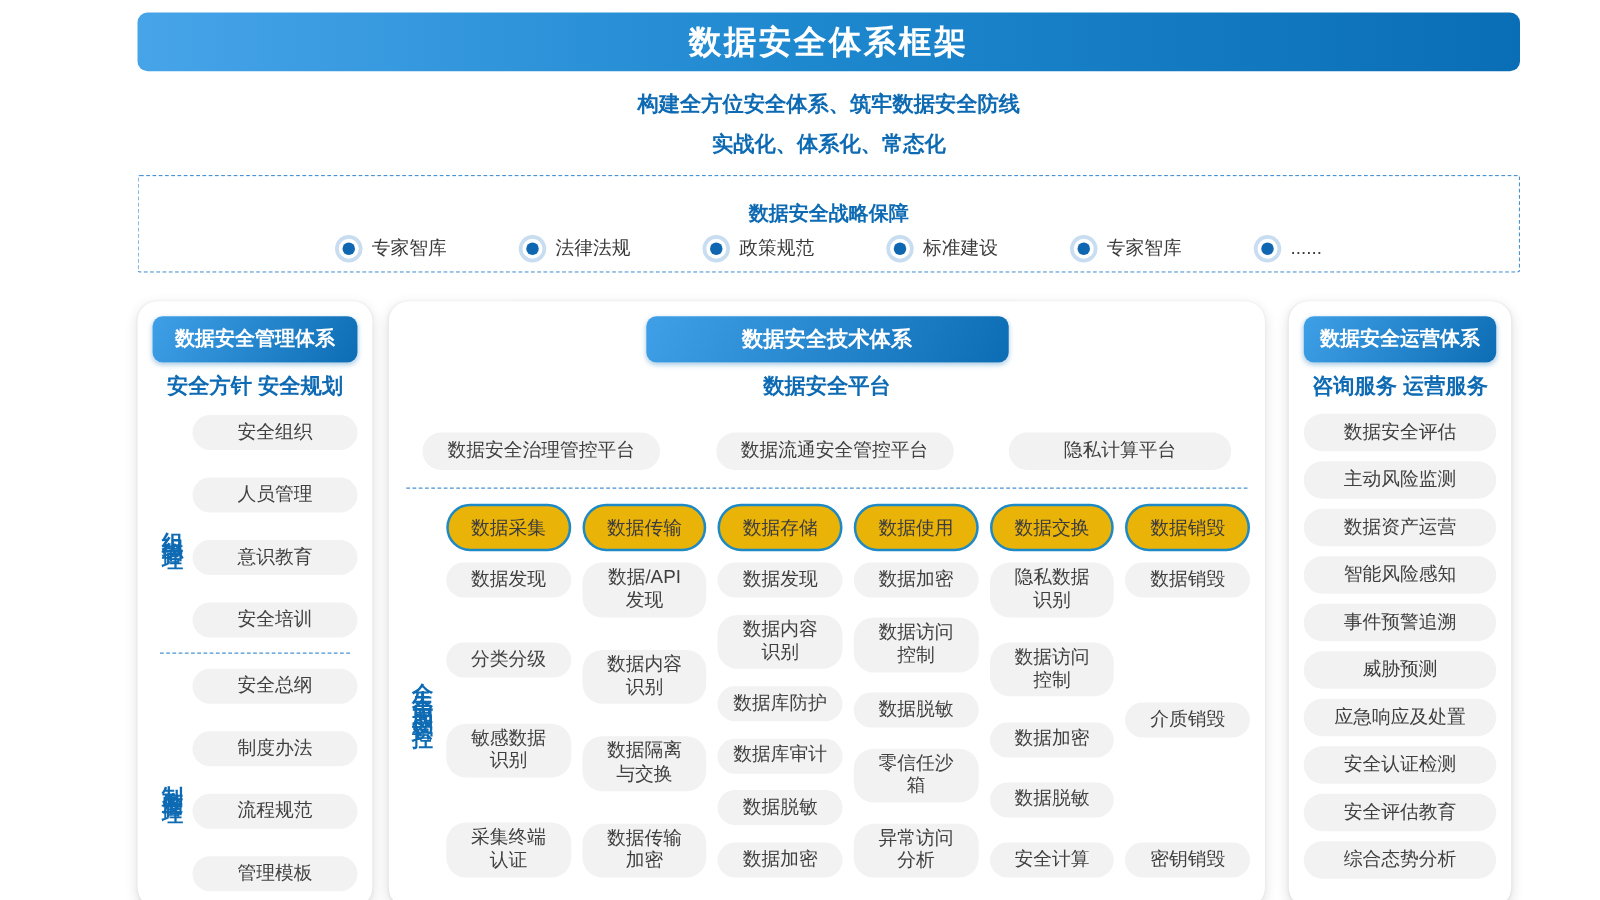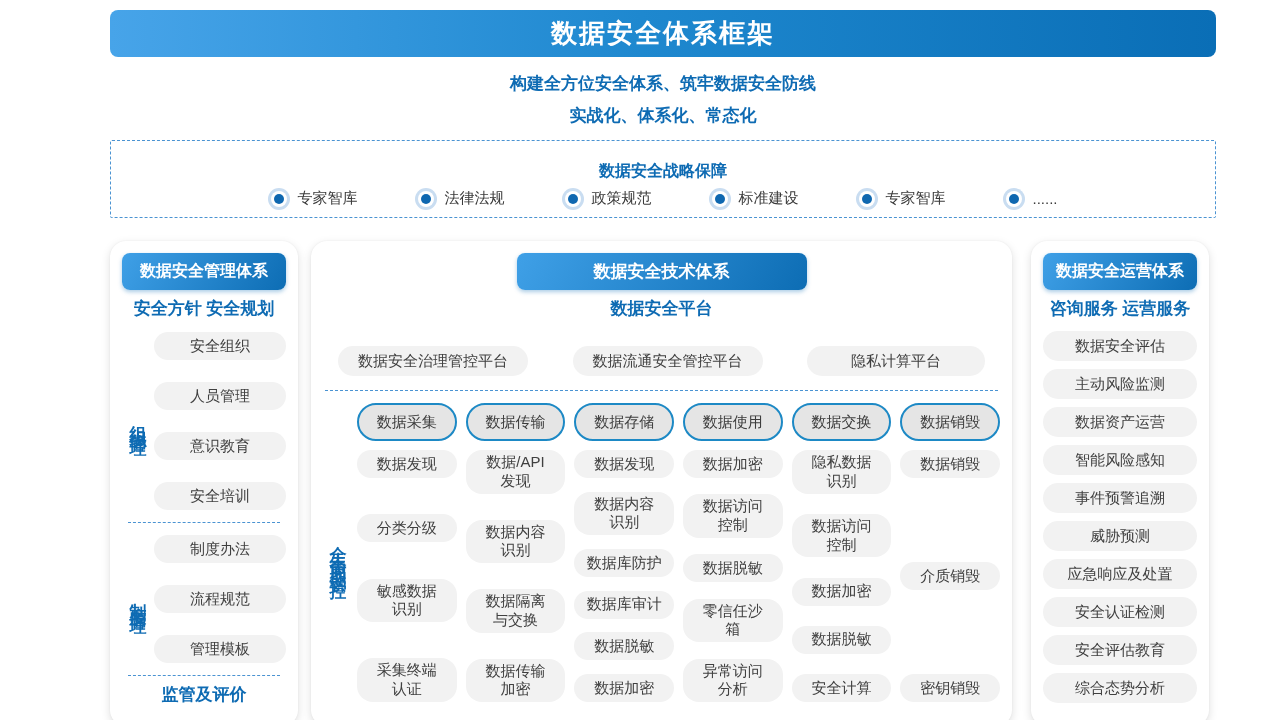--- a/index.html
+++ b/index.html
@@ -79,21 +79,21 @@
   
   .platform-row { display:flex; justify-content:space-between; padding:0 15px; margin-top:26px; }
   .platform { height:30px; border-radius:15px; min-width:178px; padding:0 20px; }
   .mid-sep { margin:14px 2px 0; }
   .lifecycle { display:flex; margin-top:12px; }
   .lc-label { width:30px; letter-spacing:6px; font-size:17px; }
   .lc-grid { flex:1; display:flex; gap:9px; margin-left:4px; }
   .lc-col { flex:1; display:flex; flex-direction:column; }
   .stage-pill {
     height:38px; flex:none; border:2px solid #1d89c5; border-radius:19px;
-    background:#e5e5e5; display:flex; align-items:center; justify-content:center;
+    background:#eab308; display:flex; align-items:center; justify-content:center;
     font-size:15px; color:#3c3c3c;
   }
   .lc-items { display:flex; flex-direction:column; justify-content:space-between; height:252px; margin-top:9px; }
   .lc-items .pill { border-radius:16px; }
 
   
   .ops-col { display:flex; flex-direction:column; gap:8px; margin-top:11px; }
   .ops-col .pill { min-height:30px; border-radius:15px; }
 </style>
 </head>
@@ -153,20 +153,21 @@
             <div class="pill">意识教育</div>
             <div class="pill">安全培训</div>
           </div>
         </div>
 
         <hr class="dashed-sep">
 
         <div class="group">
           <div class="vlabel">制度管理</div>
           <div class="pill-col">
+            <div class="pill">安全总纲</div>
             <div class="pill">制度办法</div>
             <div class="pill">流程规范</div>
             <div class="pill">管理模板</div>
           </div>
         </div>
 
         <hr class="dashed-sep">
 
         <div class="blue-label bottom-label">监管及评价</div>
       </div>

